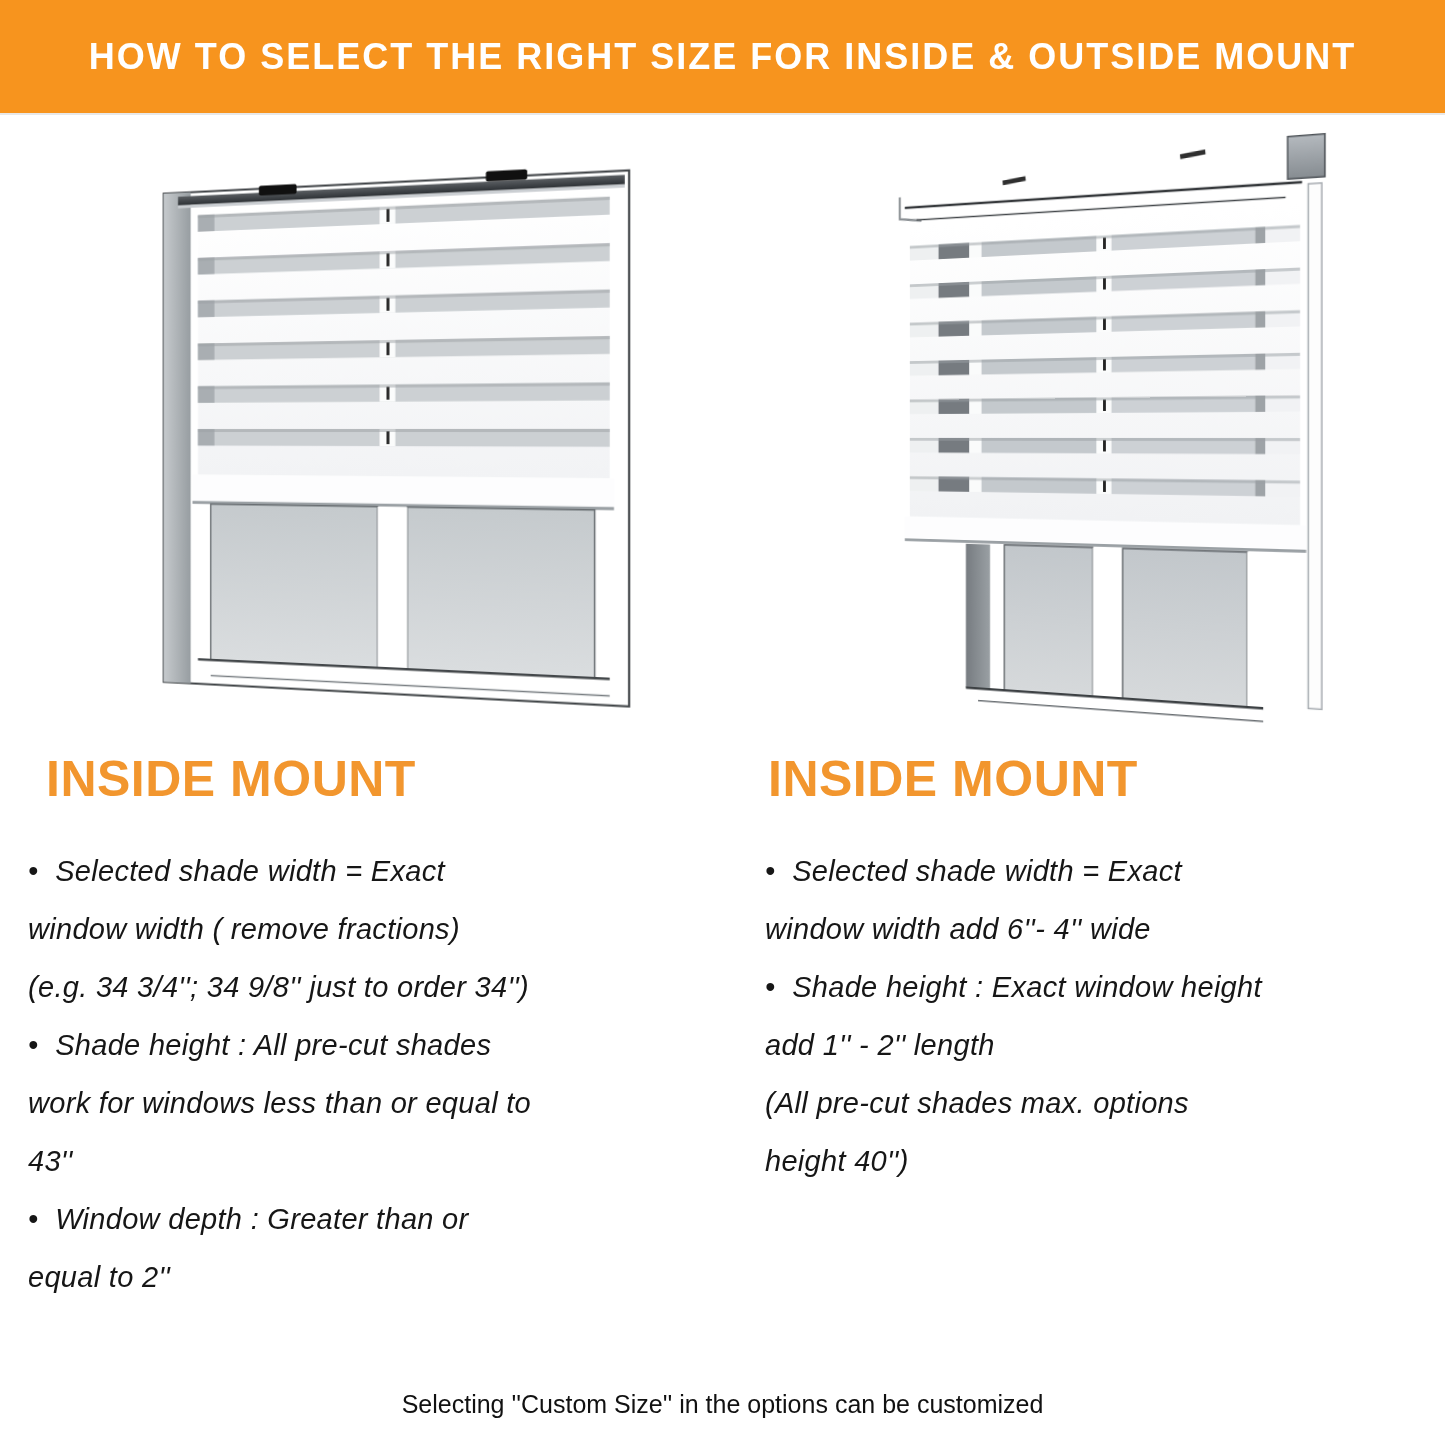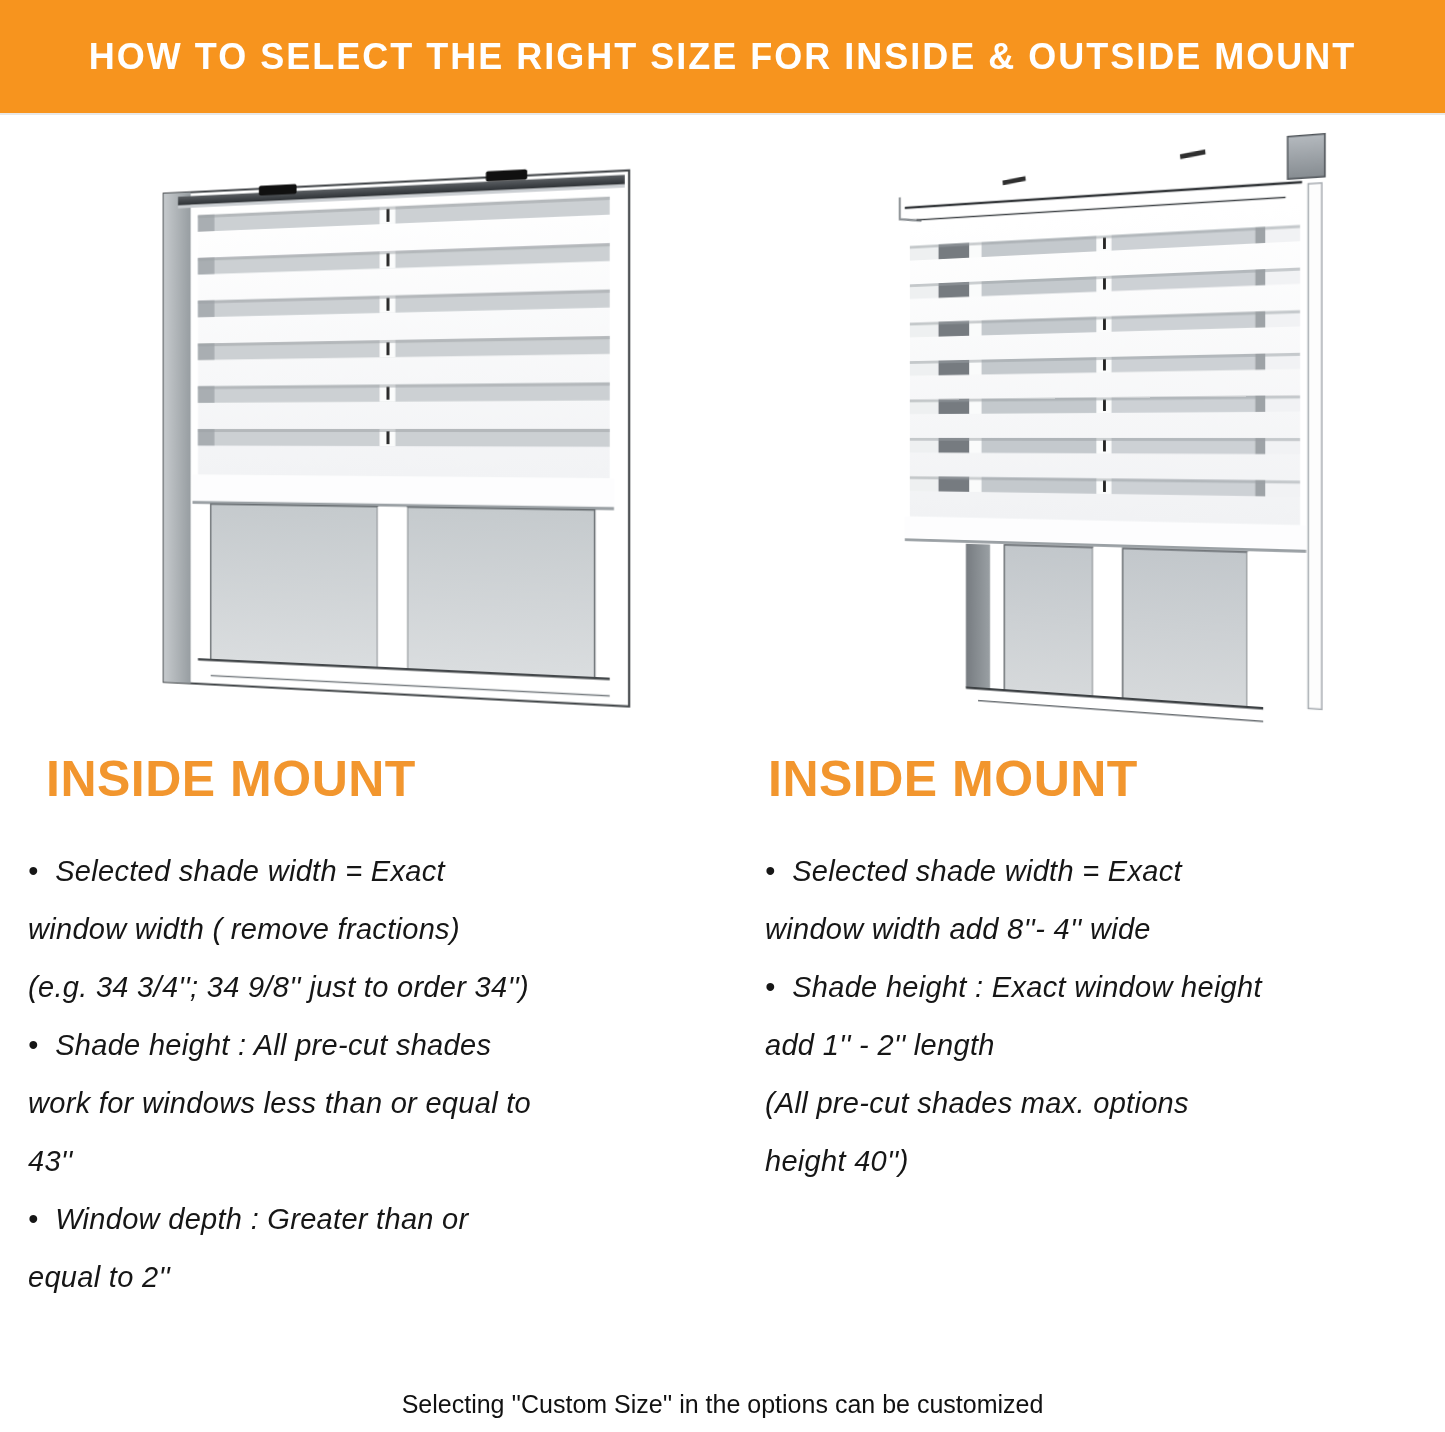--- a/index.html
+++ b/index.html
@@ -180,21 +180,21 @@
       <div class="text-line">window width ( remove fractions)</div>
       <div class="text-line">(e.g. 34 3/4''; 34 9/8'' just to order 34'')</div>
       <div class="text-line">•  Shade height : All pre-cut shades</div>
       <div class="text-line">work for windows less than or equal to</div>
       <div class="text-line">43''</div>
       <div class="text-line">•  Window depth : Greater than or</div>
       <div class="text-line">equal to 2''</div>
     </section>
   <section class="bullets bullets-outside">
       <div class="text-line">•  Selected shade width = Exact</div>
-      <div class="text-line">window width add 8''- 4'' wide</div>
+      <div class="text-line">window width add 6''- 4'' wide</div>
       <div class="text-line">•  Shade height : Exact window height</div>
       <div class="text-line">add 1'' - 2'' length</div>
       <div class="text-line">(All pre-cut shades max. options</div>
       <div class="text-line">height 40'')</div>
     </section>
 
   <div class="footer-note">Selecting ''Custom Size'' in the options can be customized</div>
 
 </div>
 

